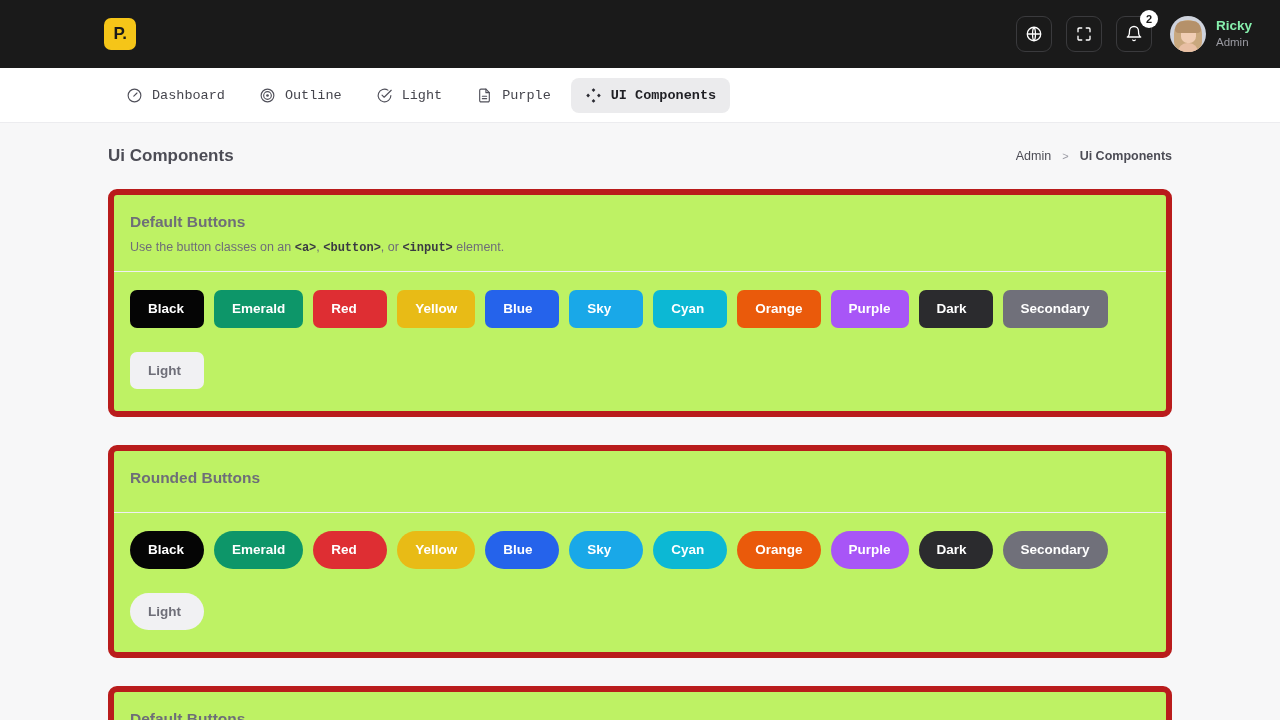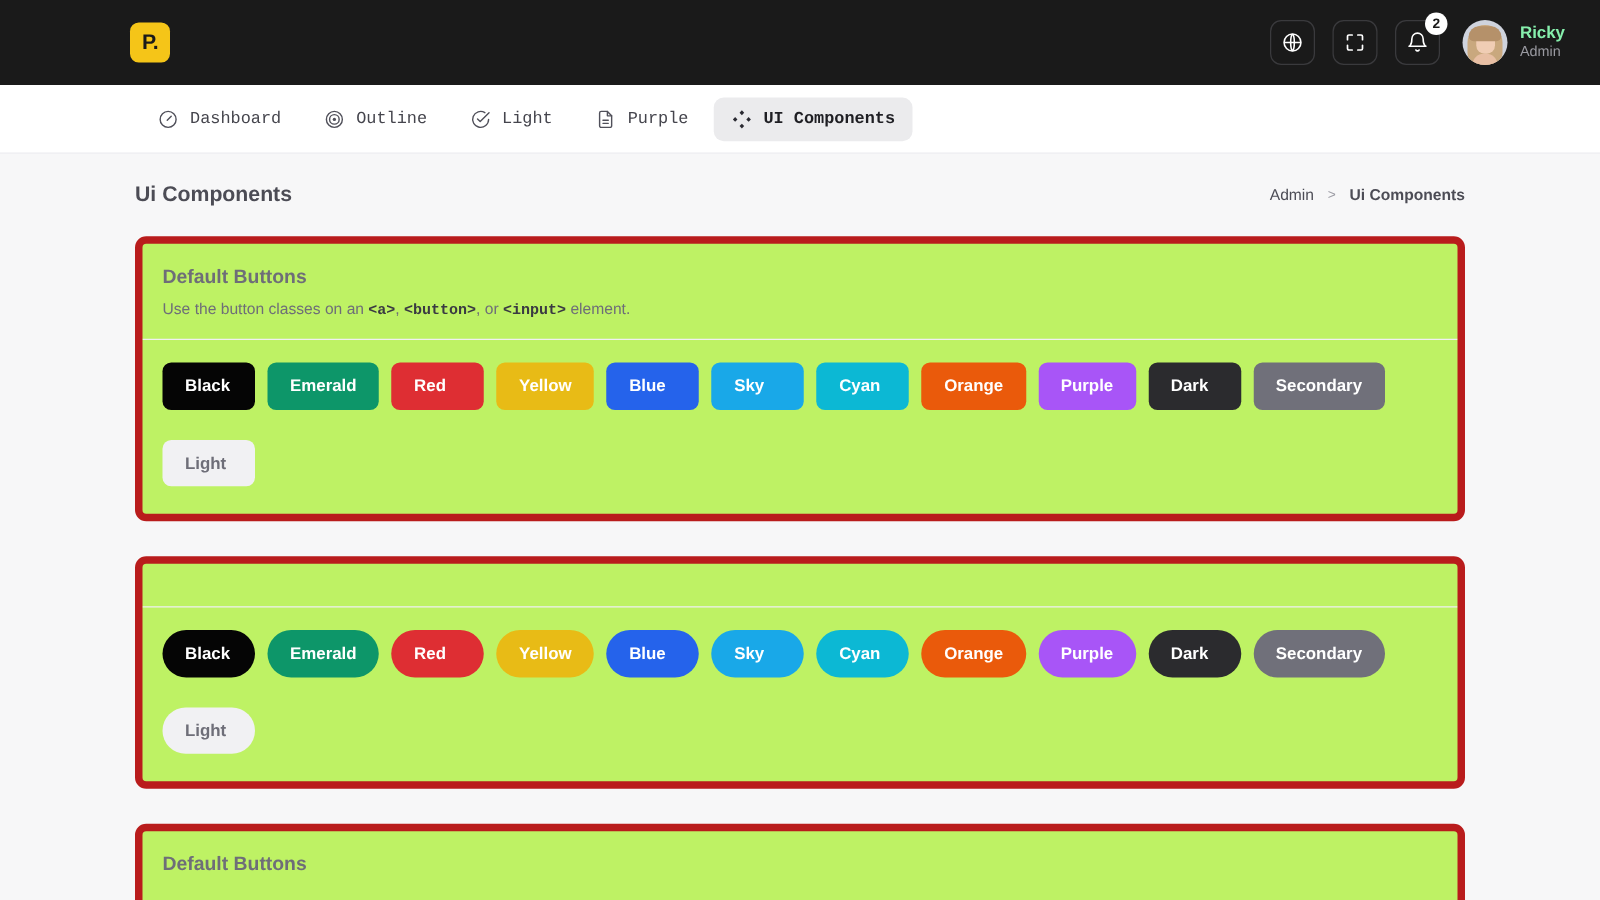--- a/index.html
+++ b/index.html
@@ -383,20 +383,21 @@
       <button class="btn" style="background: rgb(168, 85, 247); color: rgb(255, 255, 255);">Purple</button>
       <button class="btn" style="background: rgb(43, 43, 46); color: rgb(255, 255, 255);">Dark</button>
       <button class="btn" style="background: rgb(112, 112, 122); color: rgb(255, 255, 255);">Secondary</button>
       <span class="spacer-row"></span>
       <button class="btn light-btn" style="background: rgb(241, 241, 243); color: rgb(110, 110, 120);">Light</button>
     </div>
   </div>
 
   <div class="card">
     <div class="card-head">
+      <div class="card-title">Rounded Buttons</div>
     </div>
     <div class="card-body">
       <button class="btn pill" style="background: rgb(5, 5, 5); color: rgb(255, 255, 255);">Black</button>
       <button class="btn pill" style="background: rgb(13, 150, 105); color: rgb(255, 255, 255);">Emerald</button>
       <button class="btn pill" style="background: rgb(222, 46, 51); color: rgb(255, 255, 255);">Red</button>
       <button class="btn pill" style="background: rgb(232, 187, 22); color: rgb(255, 255, 255);">Yellow</button>
       <button class="btn pill" style="background: rgb(37, 99, 235); color: rgb(255, 255, 255);">Blue</button>
       <button class="btn pill" style="background: rgb(25, 168, 232); color: rgb(255, 255, 255);">Sky</button>
       <button class="btn pill" style="background: rgb(12, 184, 212); color: rgb(255, 255, 255);">Cyan</button>
       <button class="btn pill" style="background: rgb(234, 90, 11); color: rgb(255, 255, 255);">Orange</button>

